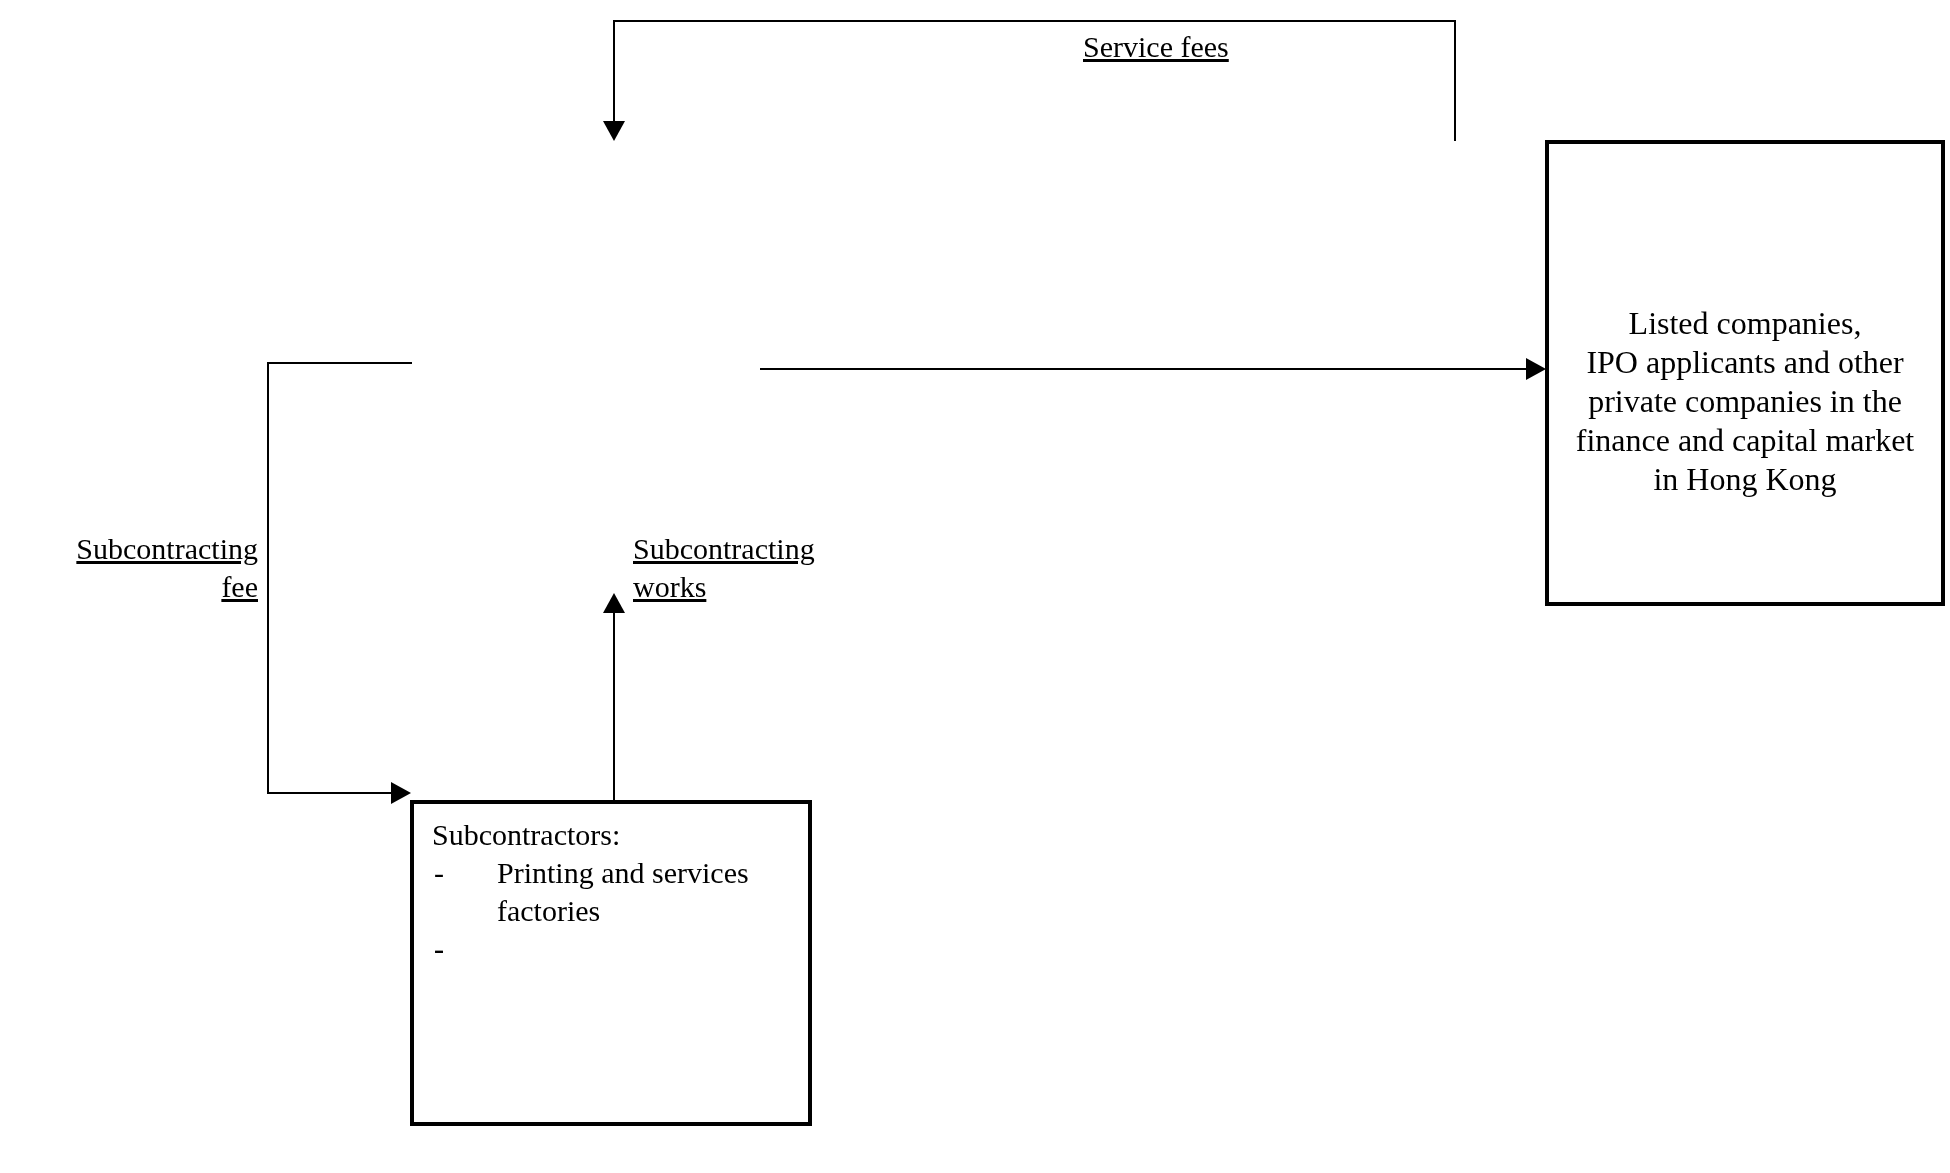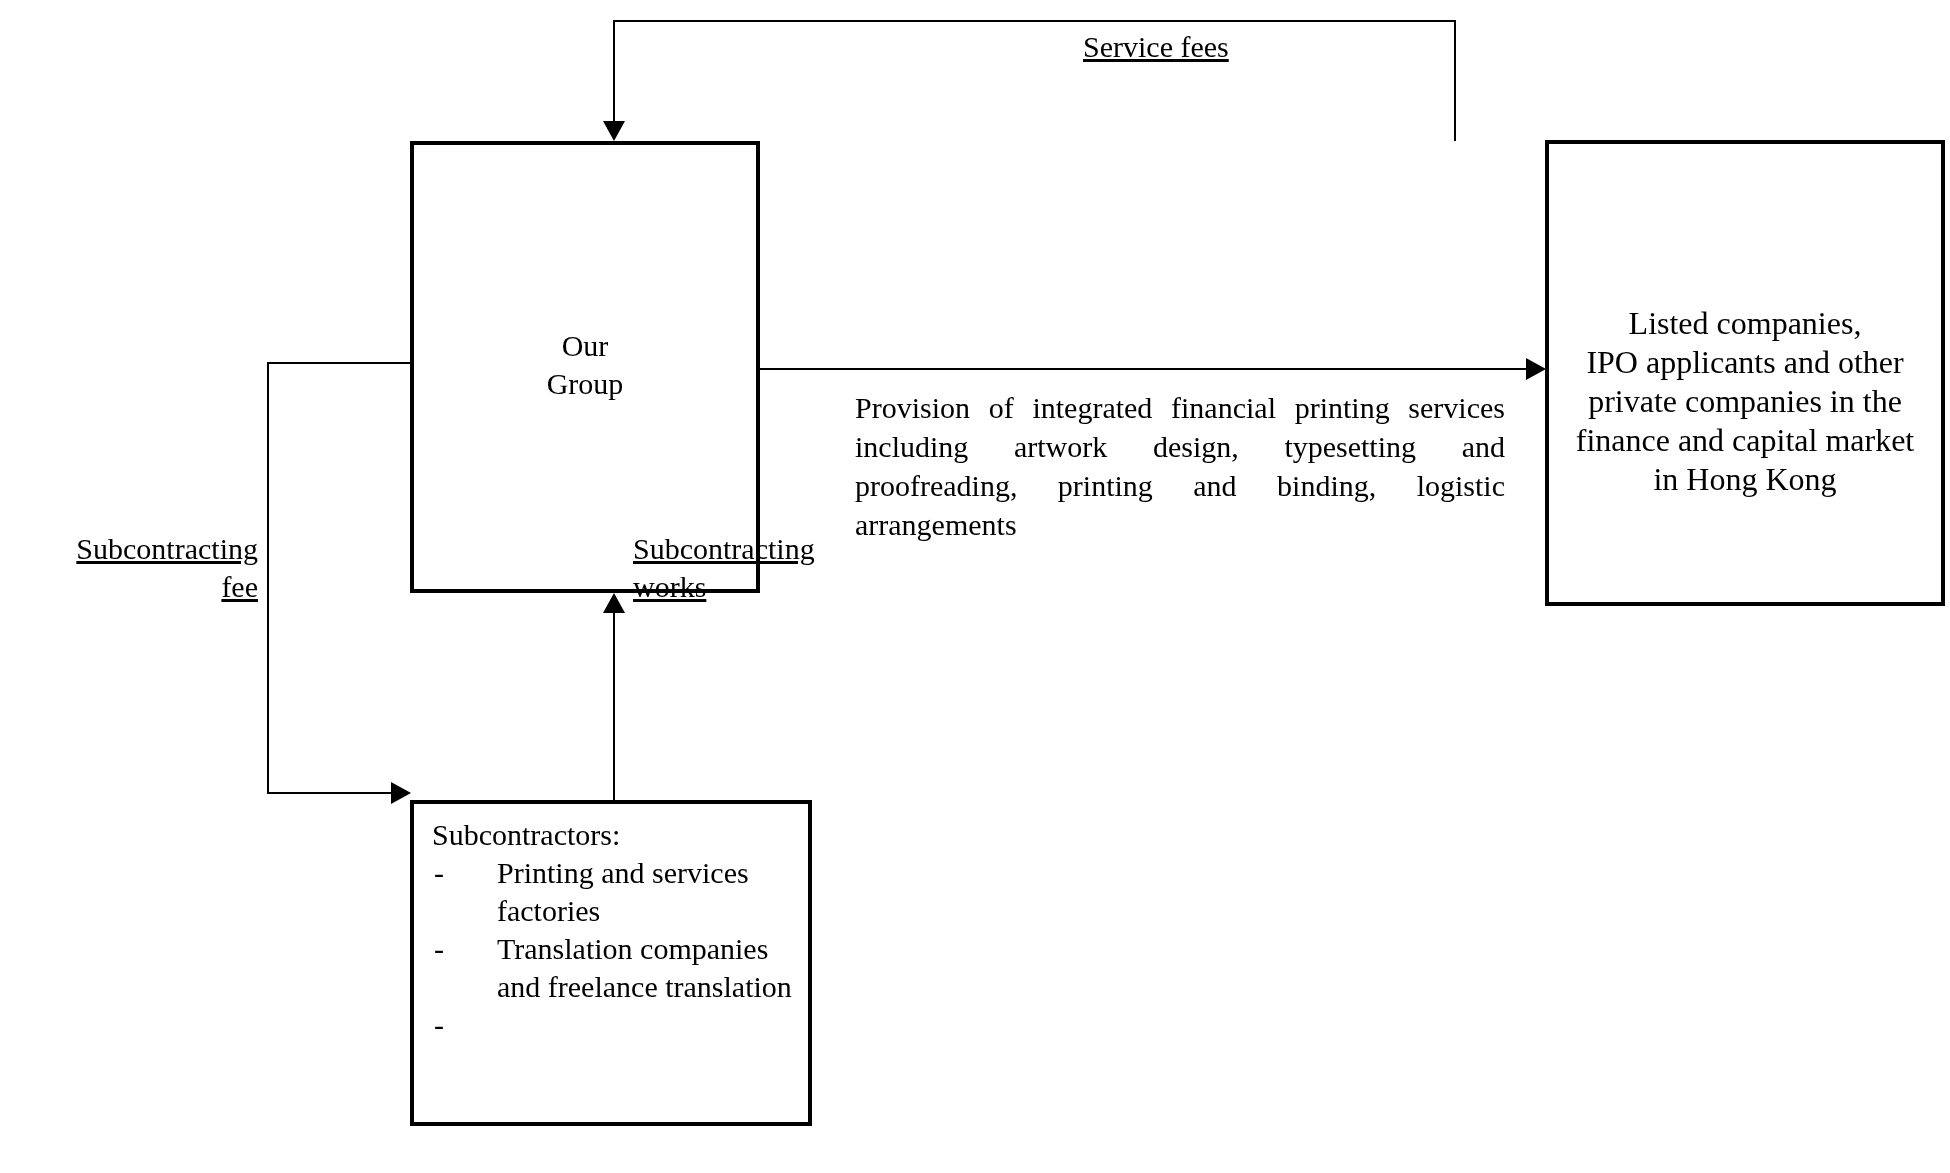--- a/index.html
+++ b/index.html
@@ -191,28 +191,23 @@
 
 
   <div class="line-v" style="left:1454px; top:20px; height:121px;"></div>
 
   <div class="line-h" style="left:613px; top:20px; width:843px;"></div>
 
   <div class="line-v" style="left:613px; top:20px; height:104px;"></div>
   <div class="arrow-down" style="left:603px; top:121px;"></div>
   <div class="edge-label" id="service-fees-label">Service fees</div>
 
-  <div class="node-box" id="our-group-box">
-    <div id="our-group-label">Our
-Group</div>
-  </div>
 
   <div class="line-h" style="left:760px; top:368px; width:768px;"></div>
   <div class="arrow-right" style="left:1526px; top:358px;"></div>
-  <div id="service-description">Provision of integrated financial printing services including artwork design, typesetting and proofreading, printing and binding, logistic arrangements</div>
 
   <div class="node-box" id="customers-box">
     <div id="customers-label">Listed companies,
 IPO applicants and other
 private companies in the
 finance and capital market
 in Hong Kong</div>
   </div>
 
   <div class="line-h" style="left:267px; top:362px; width:145px;"></div>
@@ -229,21 +224,20 @@
 
   <div class="node-box" id="subcontractors-box">
     <div id="subcontractors-heading">Subcontractors:</div>
     <ul id="subcontractors-list">
       <li>
         <span class="dash">-</span>
         <span>Printing and services factories</span>
       </li>
       <li>
         <span class="dash">-</span>
-        <span>Translation companies and freelance translation</span>
       </li>
       <li>
         <span class="dash">-</span>
       </li>
     </ul>
   </div>
 
 </div>
 
 </body></html>

